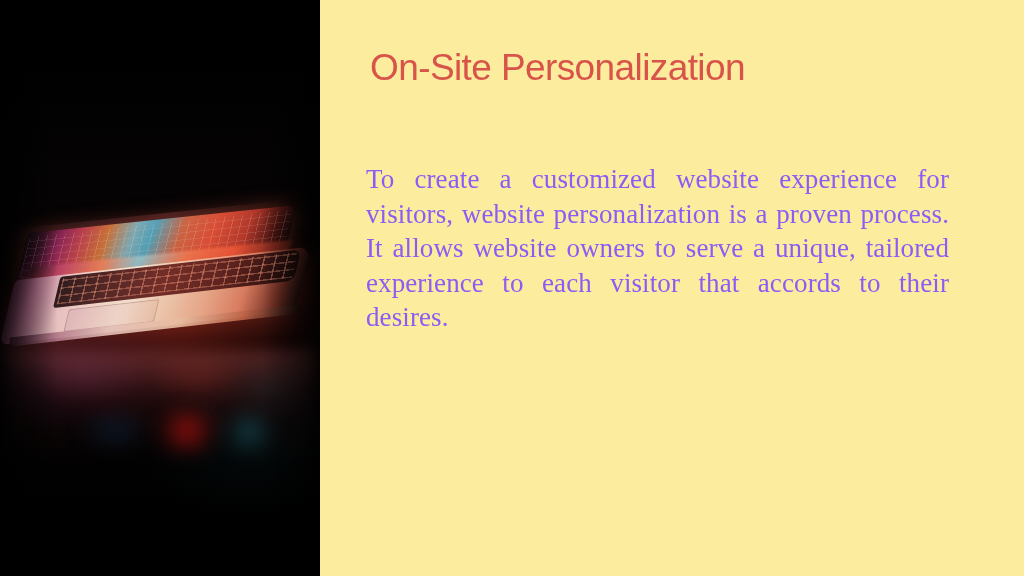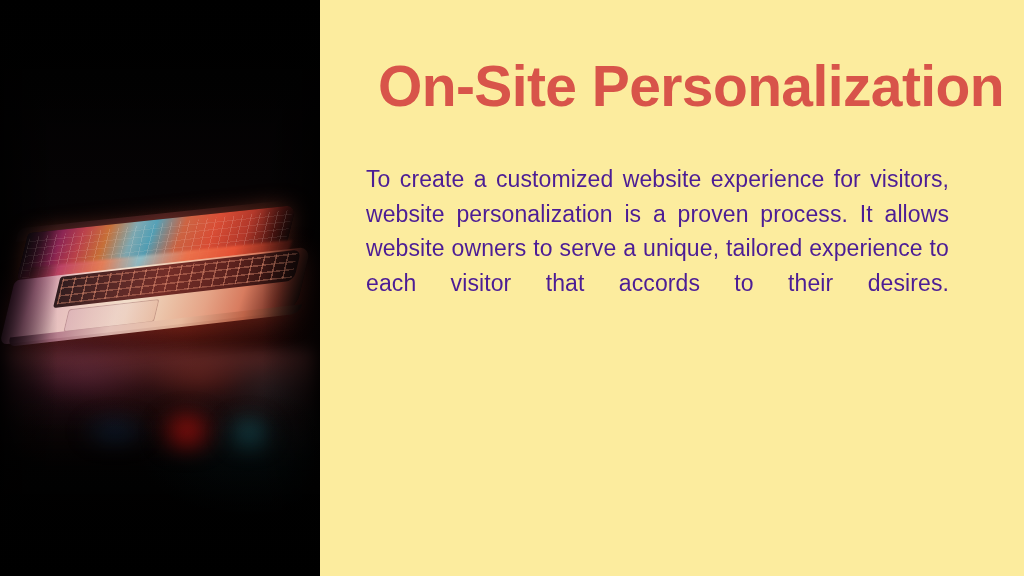--- a/index.html
+++ b/index.html
@@ -280,43 +280,43 @@
     height: 576px;
     background: #FCEC9E;
     padding: 0;
   }
 
   .title {
     position: absolute;
     left: 46px;
     top: 44px;
     width: 600px;
-    margin: 12px;
+    margin: 4px;
     font-family: "Liberation Sans", sans-serif;
-    font-size: 57px;
-    font-weight: bold;
+    font-size: 37px;
+    font-weight: normal;
     line-height: 1.06;
     letter-spacing: -0.6px;
     color: #D8544A;
     white-space: nowrap;
   }
 
   .body-copy {
     position: absolute;
     left: 46px;
     top: 162px;
     width: 583px;
   }
 
   .paragraph {
     margin: 0 0 20px 0;
-    font-family: Liberation Sans, sans-serif;
-    font-size: 23px;
+    font-family: Liberation Serif, serif;
+    font-size: 27px;
     line-height: 34.5px;
-    color: #4c1d95;
+    color: #8b5cf6;
     text-align: justify;
     text-justify: inter-word;
     letter-spacing: 0.1px;
   }
   .paragraph:last-child {
     margin-bottom: 0;
   }
   
   .paragraph::after {
     content: "";

